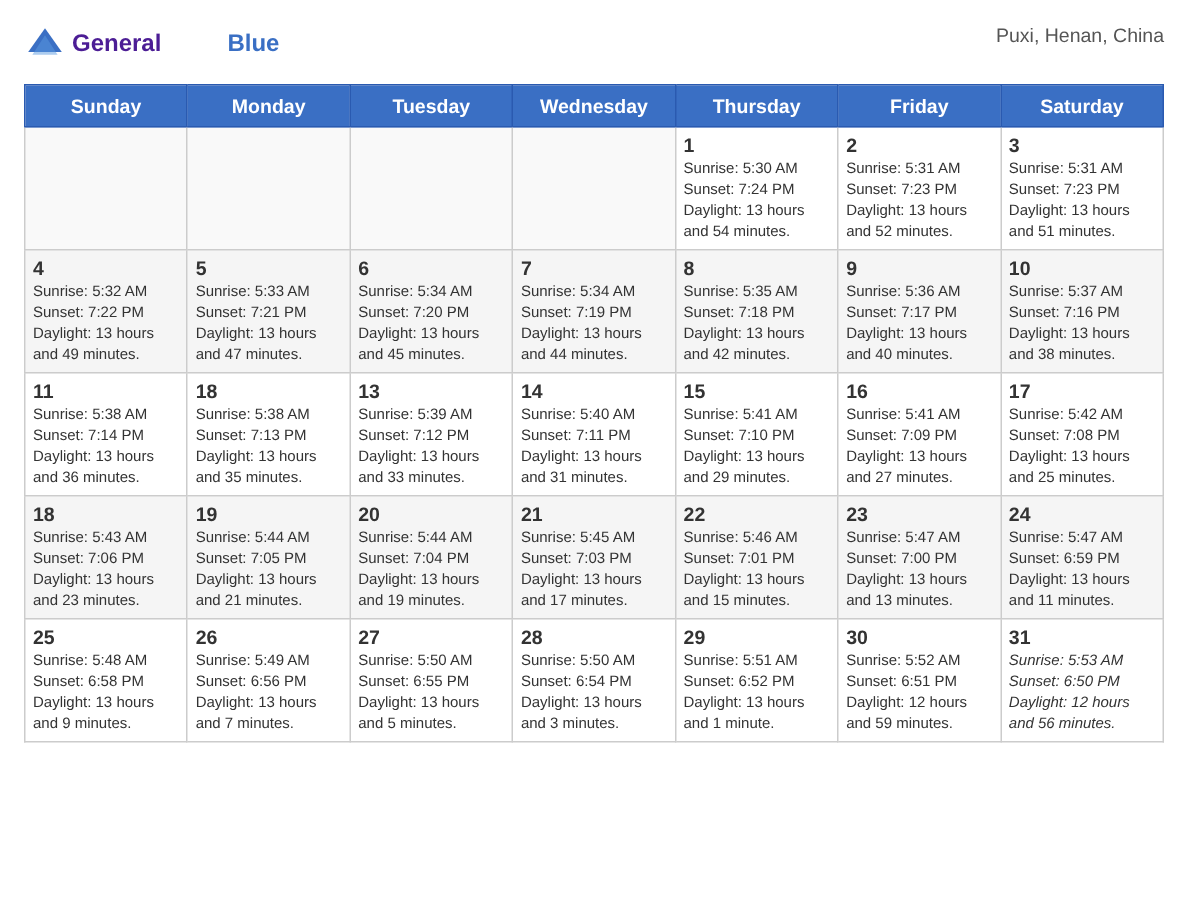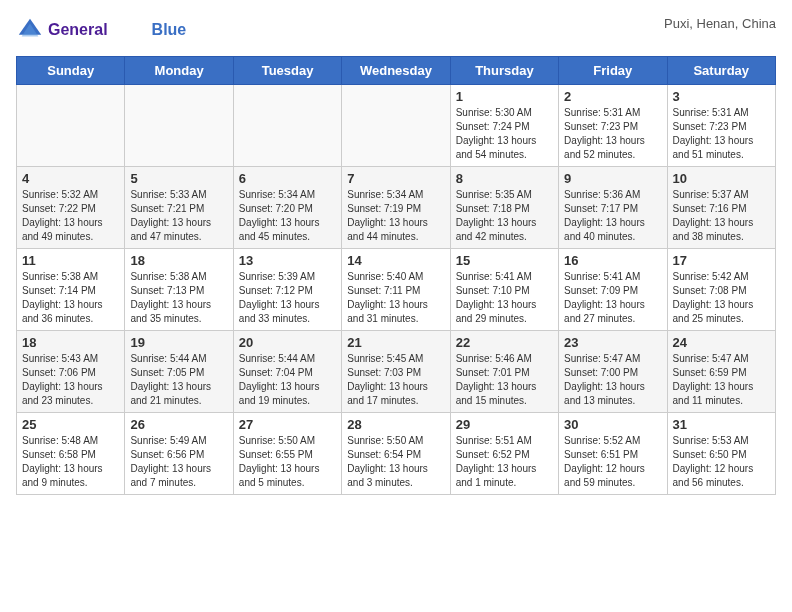--- a/index.html
+++ b/index.html
@@ -347,20 +347,20 @@
         </td>
         <td>
           <span class="day-num">30</span>
           <div class="day-info" style="white-space: pre-line;">Sunrise: 5:52 AM
 Sunset: 6:51 PM
 Daylight: 12 hours
 and 59 minutes.</div>
         </td>
         <td>
           <span class="day-num">31</span>
-          <div class="day-info" style="white-space: pre-line;">Sunrise: 5:53 AM
+          <div class="day-info" style="white-space: pre-line; font-style: italic;">Sunrise: 5:53 AM
 Sunset: 6:50 PM
 Daylight: 12 hours
 and 56 minutes.</div>
         </td>
       </tr>
     </tbody>
 </table>
 
 </body></html>

